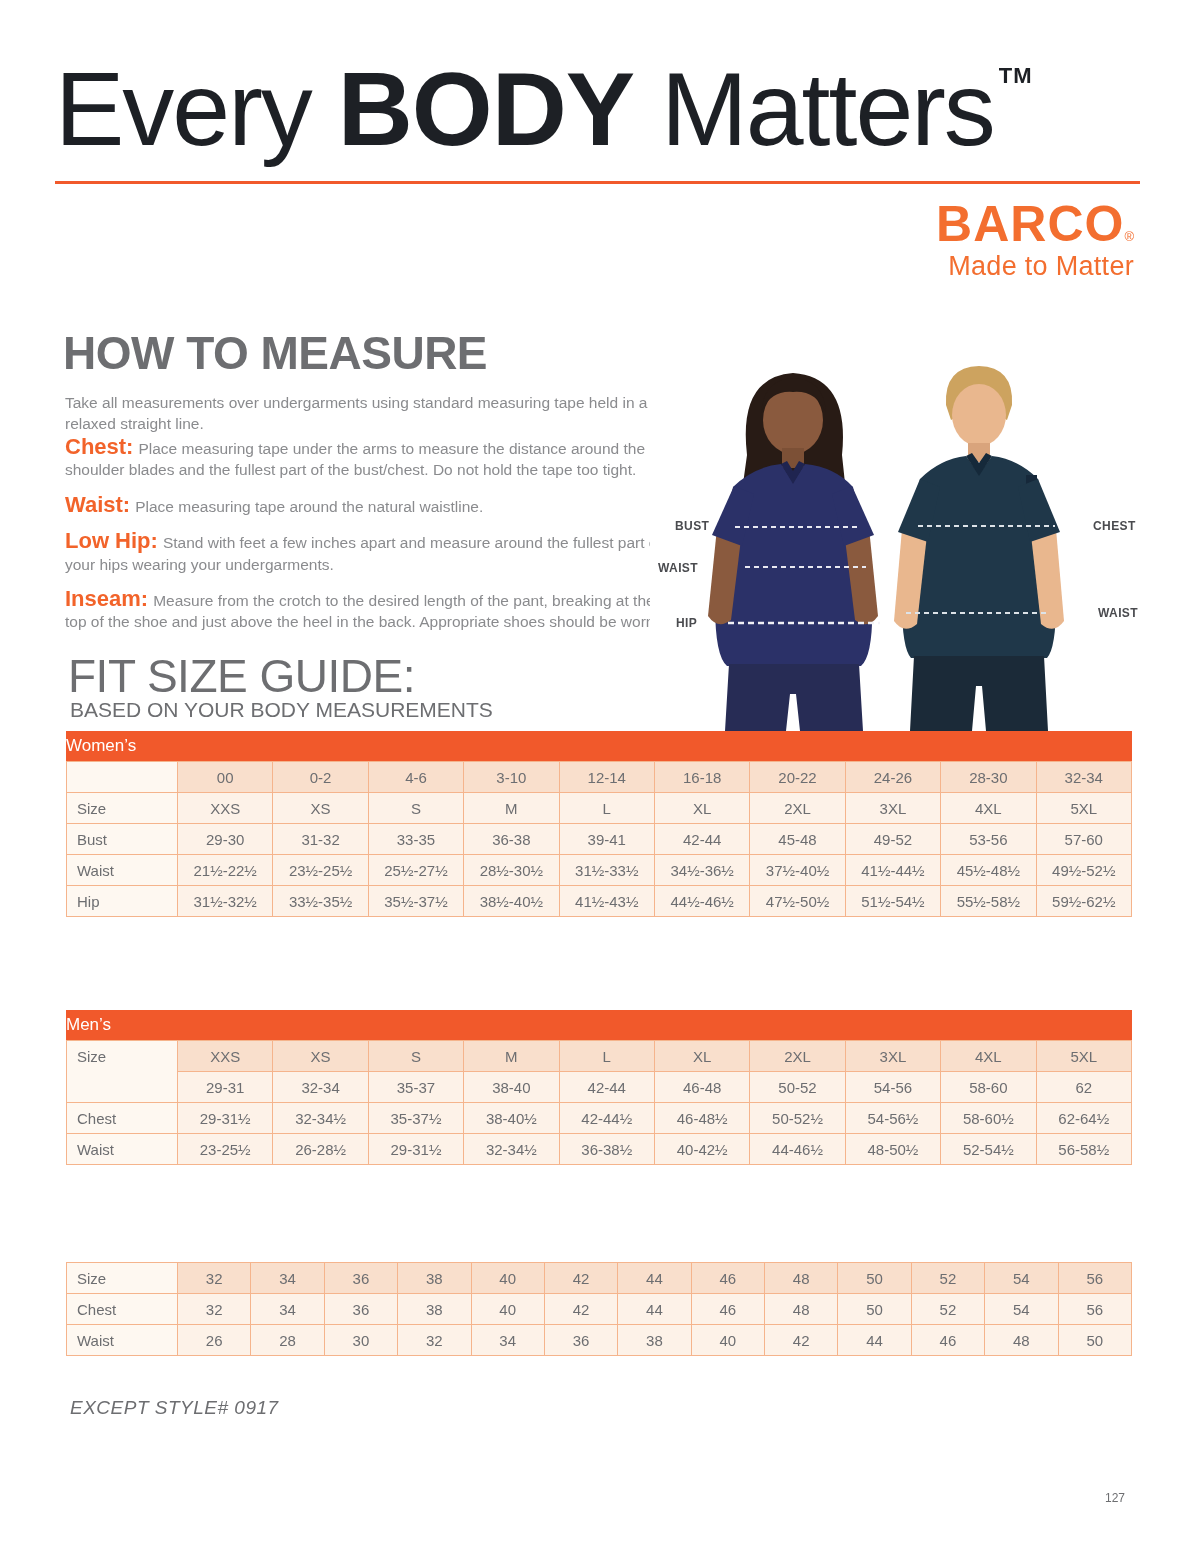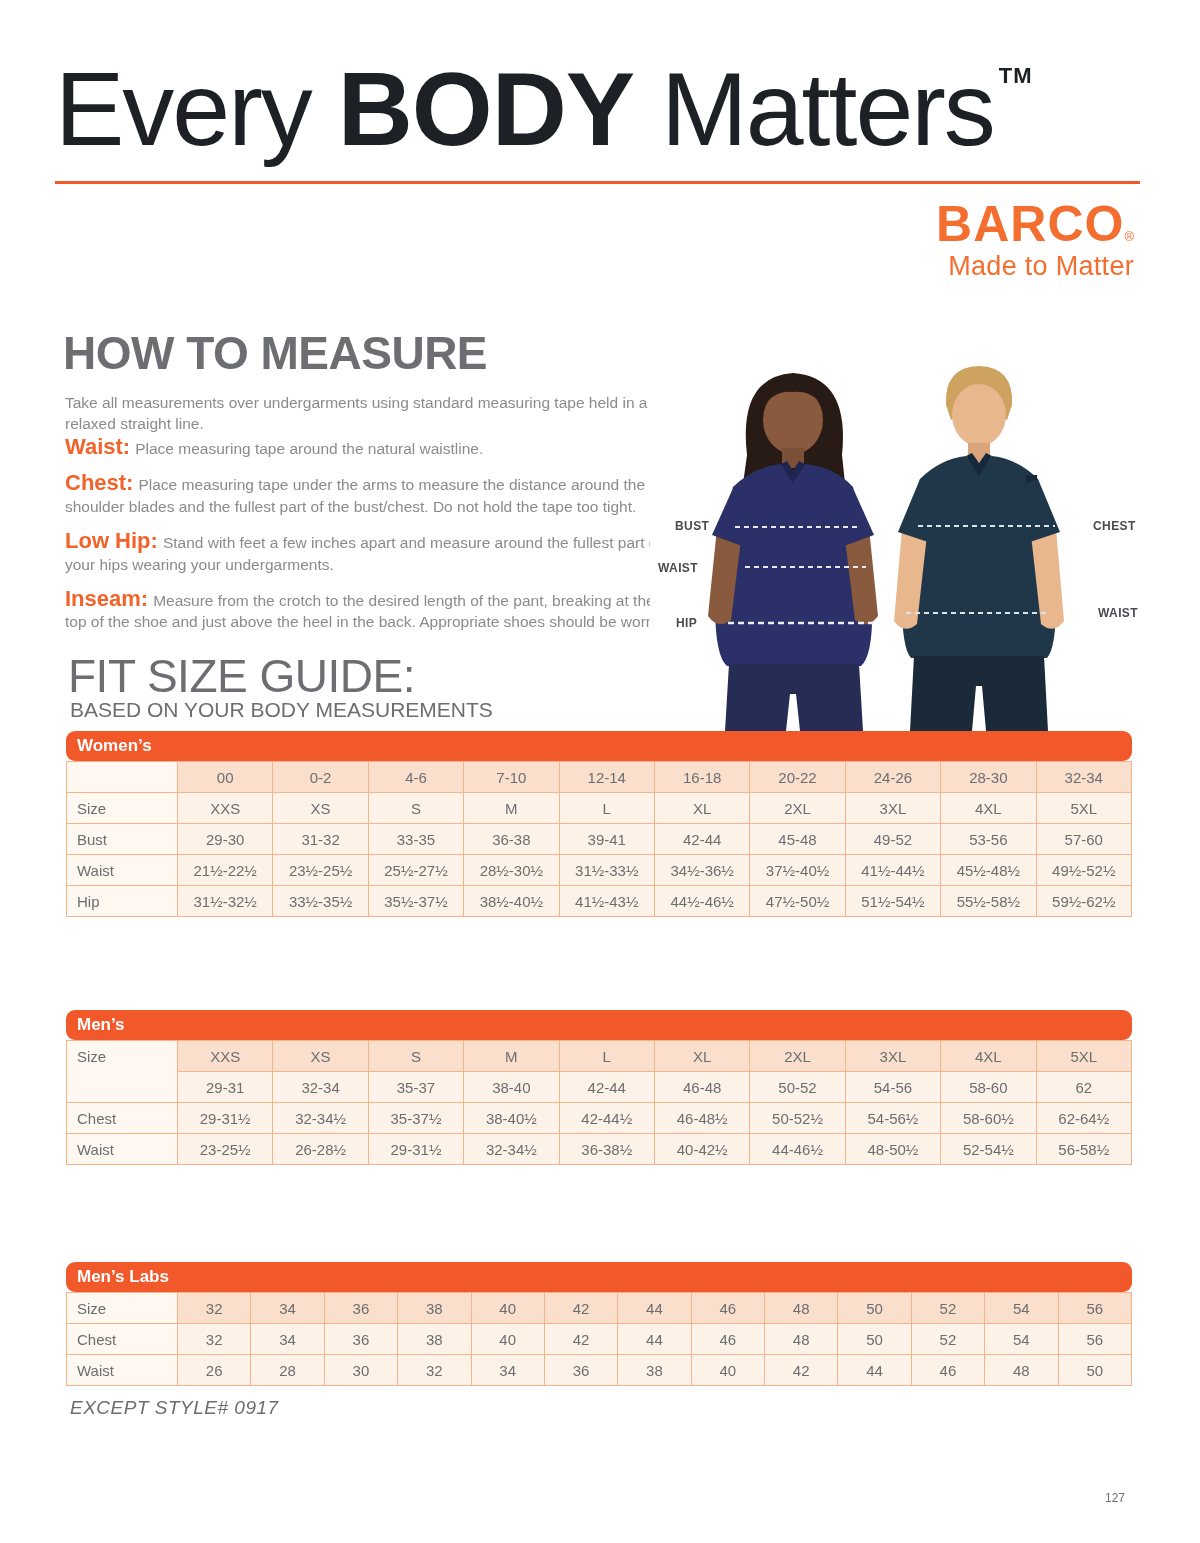--- a/index.html
+++ b/index.html
@@ -33,21 +33,21 @@
   .photo{position:absolute; left:650px; top:363px; width:550px; height:368px; background:#ffffff;}
   .photo svg{position:absolute; left:0; top:0;}
   .m-label{position:absolute; font-size:12px; font-weight:700; color:#4A4B4F; letter-spacing:.4px; white-space:nowrap;}
 
   
   .fit-heading{position:absolute; left:68px; top:649px; font-size:46px; font-weight:400; color:var(--heading_gray,#6D6E71); letter-spacing:-0.5px;}
   .fit-sub{position:absolute; left:70px; top:698px; font-size:21px; font-weight:400; color:var(--heading_gray,#6D6E71);}
 
   
   .tbl-wrap{position:absolute; left:66px; width:1066px;}
-  .tbl-bar{height:30px; background:var(--accent_orange,#F1592B); color:#ffffff; font-size:17px; line-height:30px; padding-left:11px; font-weight:700;border-radius:9px;}
+  .tbl-bar{height:30px; background:var(--accent_orange,#F1592B); color:#ffffff; font-size:17px; line-height:30px; font-weight:400;}
   table{width:100%; border-collapse:collapse; table-layout:fixed;padding-left:11px;}
   td{height:31px; border:1px solid var(--table_border,#F5B48C); background:var(--row_cream,#FDF2E8);
      color:var(--heading_gray,#6D6E71); font-size:15px; text-align:center; vertical-align:middle; padding:0 2px; overflow:hidden;}
   td.lbl{width:111px; text-align:left; padding-left:10px; background:var(--label_cream,#FEF8F1);}
   td.hl{background:var(--row_peach,#F9DFCC);}
   td[rowspan]{vertical-align:top; padding-top:7px;}
   #womens-wrap{top:731px;}
   #mens-wrap{top:1010px;}
   #labs-wrap{top:1262px;}
 
@@ -65,22 +65,22 @@
 
 <div class="brand">
   <div><span class="brand-name">BARCO</span><span class="brand-reg">®</span></div>
   <div class="brand-tagline">Made to Matter</div>
 </div>
 
 <div class="htm-heading">HOW TO MEASURE</div>
 <p class="intro">Take all measurements over undergarments using standard measuring tape held in a relaxed straight line.</p>
 
 <div class="terms">
+  <p class="term"><span class="term-label">Chest:</span><span>Place measuring tape under the arms to measure the distance around the shoulder blades and the fullest part of the bust/chest. Do not hold the tape too tight.</span></p>
   <p class="term"><span class="term-label">Waist:</span><span>Place measuring tape around the natural waistline.</span></p>
-  <p class="term"><span class="term-label">Chest:</span><span>Place measuring tape under the arms to measure the distance around the shoulder blades and the fullest part of the bust/chest. Do not hold the tape too tight.</span></p>
   <p class="term"><span class="term-label">Low Hip:</span><span>Stand with feet a few inches apart and measure around the fullest part of your hips wearing your undergarments.</span></p>
   <p class="term"><span class="term-label">Inseam:</span><span>Measure from the crotch to the desired length of the pant, breaking at the top of the shoe and just above the heel in the back. Appropriate shoes should be worn.</span></p>
 </div>
 
 <div class="photo">
   <svg viewBox="0 0 550 368" width="550" height="368" aria-hidden="true">
 
     <g>
       <path d="M97 92 Q88 14 143 10 Q200 14 192 92 L202 186 Q184 199 166 191 L120 191 Q104 199 84 186 Z" fill="#281b15"></path>
       <ellipse cx="143" cy="57" rx="30" ry="34" fill="#8A5A3E"></ellipse>
@@ -127,21 +127,21 @@
 
 <div class="tbl-wrap" id="womens-wrap">
   <div class="tbl-bar">Women’s</div>
   <table>
       <tbody>
         <tr>
           <td class="lbl"></td>
           <td class="hl">00</td>
           <td class="hl">0-2</td>
           <td class="hl">4-6</td>
-          <td class="hl">7-10</td>
+          <td class="hl">3-10</td>
           <td class="hl">12-14</td>
           <td class="hl">16-18</td>
           <td class="hl">20-22</td>
           <td class="hl">24-26</td>
           <td class="hl">28-30</td>
           <td class="hl">32-34</td>
         </tr>
         <tr>
           <td class="lbl">Size</td>
           <td>XXS</td>
@@ -251,21 +251,20 @@
           <td>44-46½</td>
           <td>48-50½</td>
           <td>52-54½</td>
           <td>56-58½</td>
         </tr>
       </tbody>
     </table>
 </div>
 
 <div class="tbl-wrap" id="labs-wrap">
-  <div class="tbl-bar">Men’s Labs</div>
   <table>
       <tbody>
         <tr>
           <td class="lbl">Size</td>
           <td class="hl">32</td>
           <td class="hl">34</td>
           <td class="hl">36</td>
           <td class="hl">38</td>
           <td class="hl">40</td>
           <td class="hl">42</td>

